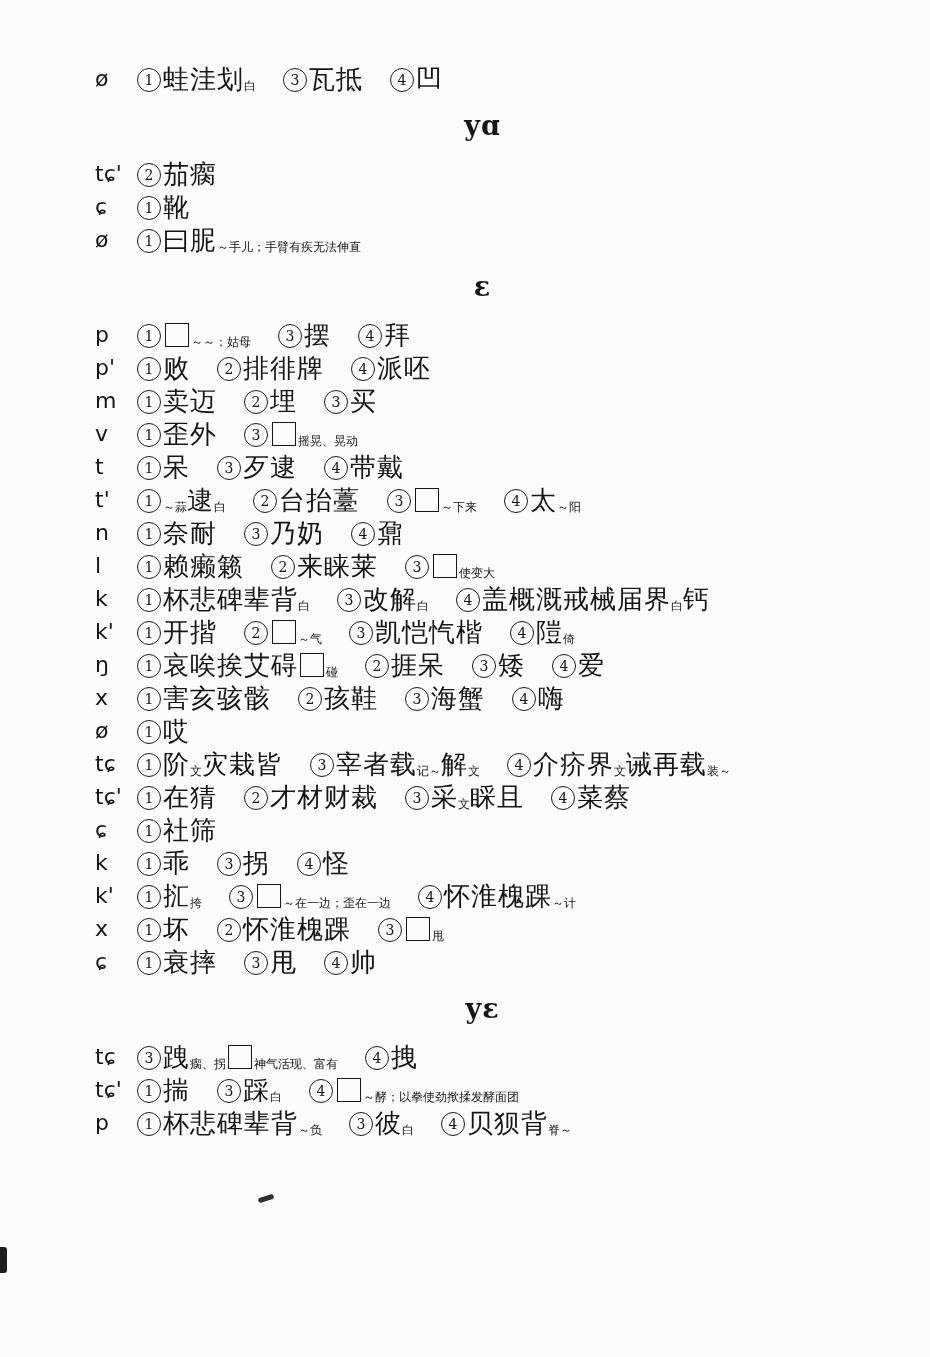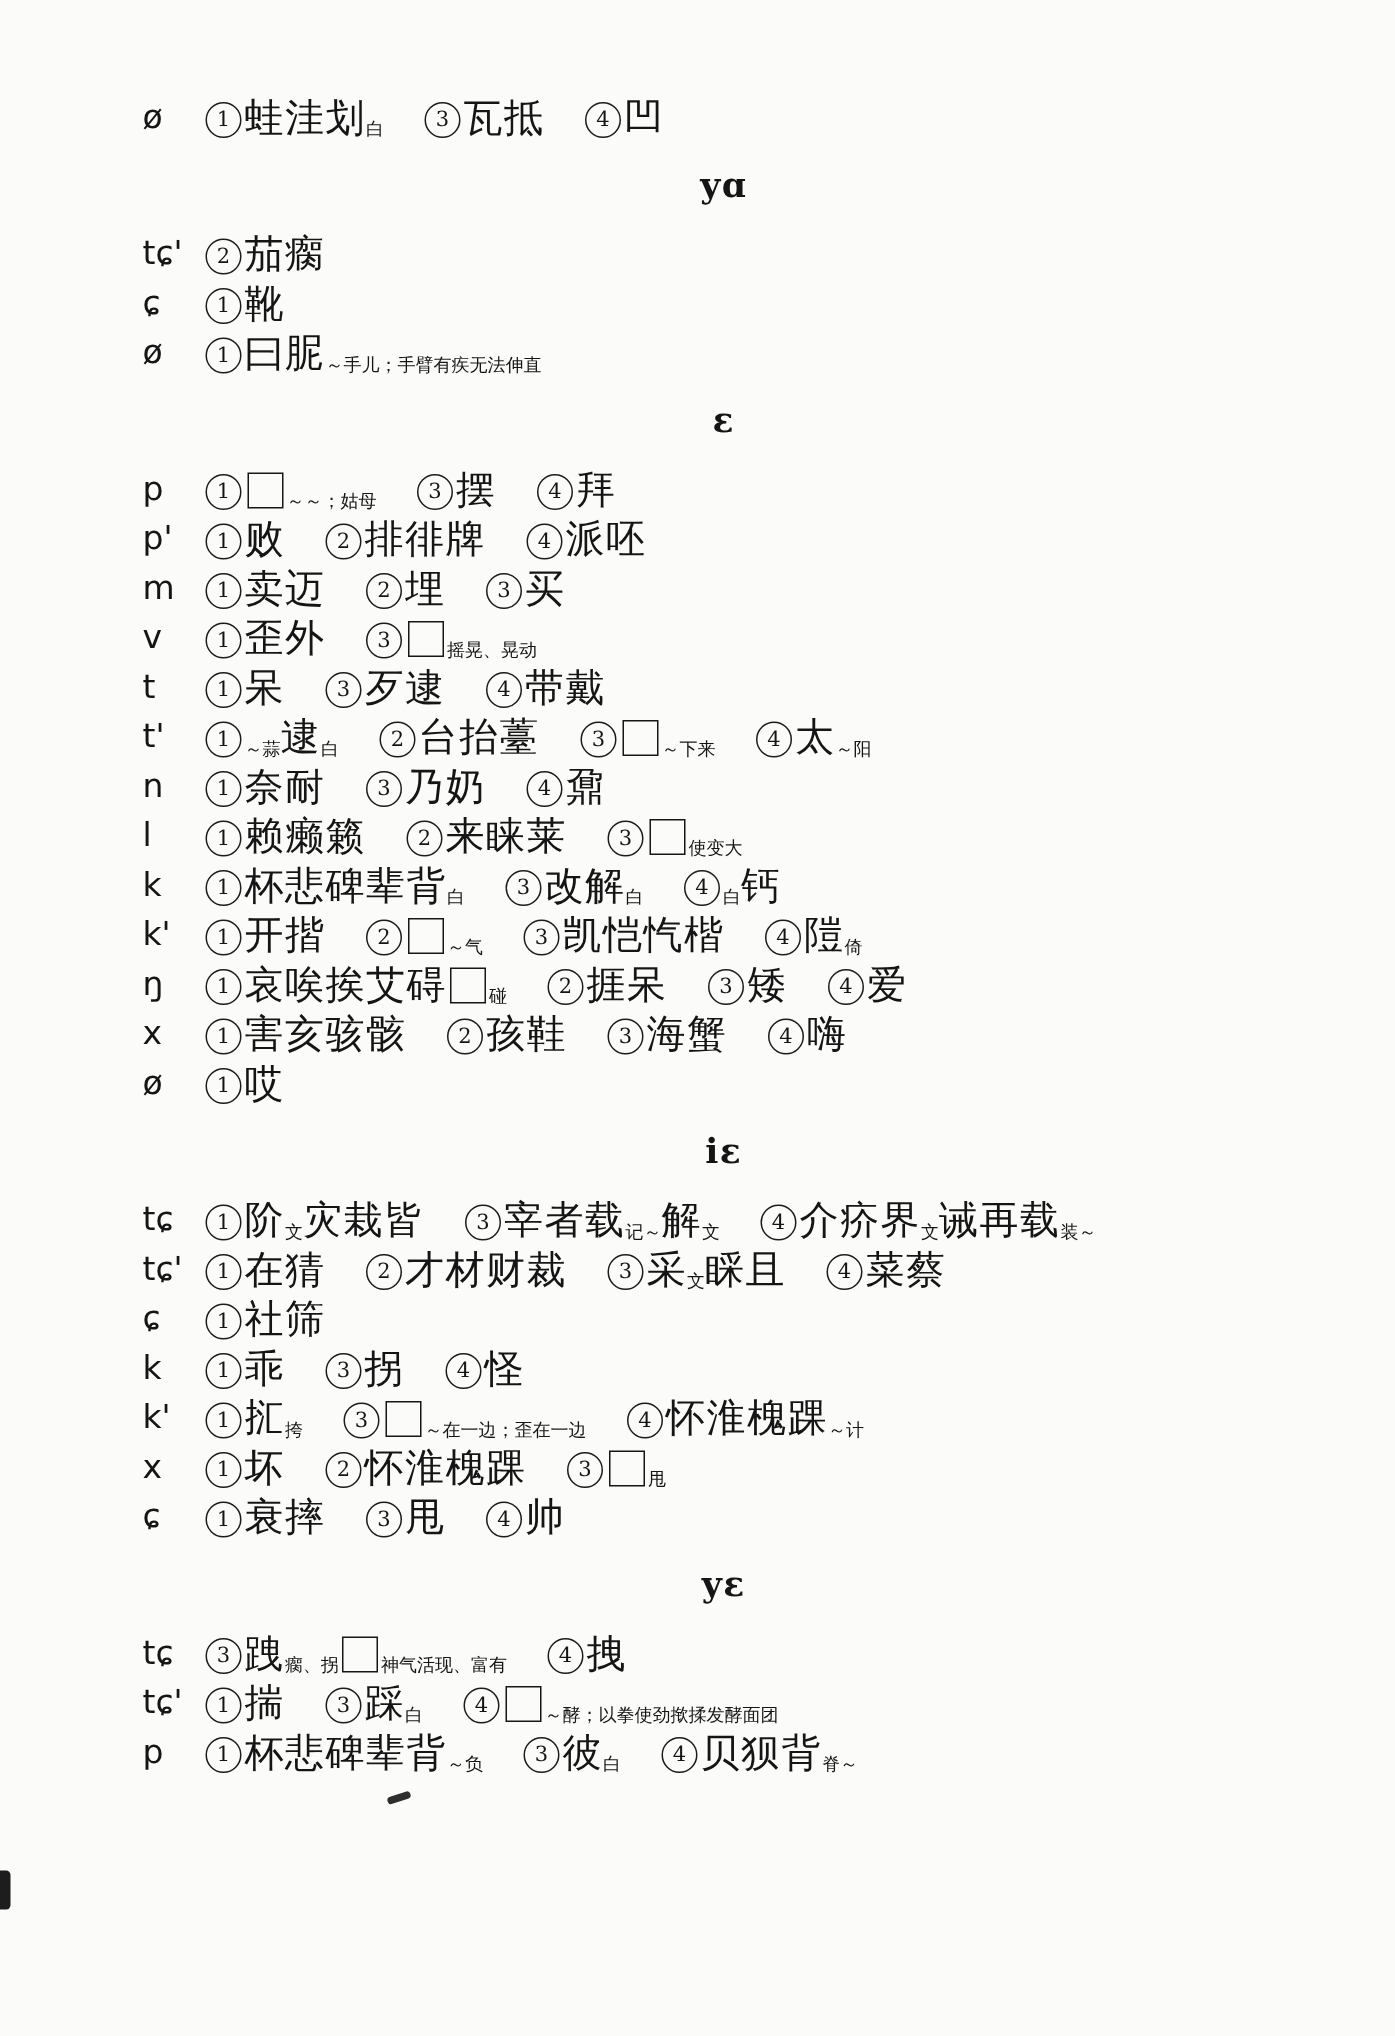--- a/index.html
+++ b/index.html
@@ -14,21 +14,21 @@
   .content{
     padding:64px 20px 0 95px;
     box-sizing:border-box;
   }
   .final-heading{
     width:100%;
     text-align:center;
     padding-right:40px;
     box-sizing:border-box;
     font-weight:bold;
-    font-size:23px;
+    font-size:27px;
     margin:16px 0 18px 0;
     letter-spacing:1px;
   }
   .row{
     display:flex;
     align-items:flex-start;
     margin-bottom:3px;
     min-height:30px;
   }
   .initial{
@@ -302,20 +302,21 @@
             <span class="big">杯悲碑辈背</span>
             <span class="small">白</span>
           </span>
           <span class="item">
             <span class="tone">3</span>
             <span class="big">改解</span>
             <span class="small">白</span>
           </span>
           <span class="item">
             <span class="tone">4</span>
+            <span class="big">盖概溉戒械届界</span>
             <span class="small">白</span>
             <span class="big">钙</span>
           </span>
         </span>
       </div>
       <div class="row">
         <span class="initial">k'</span>
         <span class="items">
           <span class="item">
             <span class="tone">1</span>
@@ -383,21 +384,20 @@
       </div>
       <div class="row">
         <span class="initial">ø</span>
         <span class="items">
           <span class="item">
             <span class="tone">1</span>
             <span class="big">哎</span>
           </span>
         </span>
       </div>
-      <div class="final-heading">iε</div>
       <div class="row">
         <span class="initial">tɕ</span>
         <span class="items">
           <span class="item">
             <span class="tone">1</span>
             <span class="big">阶</span>
             <span class="small">文</span>
             <span class="big">灾栽皆</span>
           </span>
           <span class="item">

